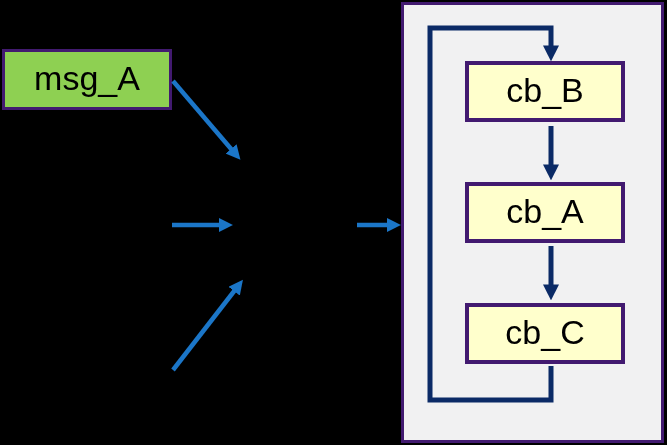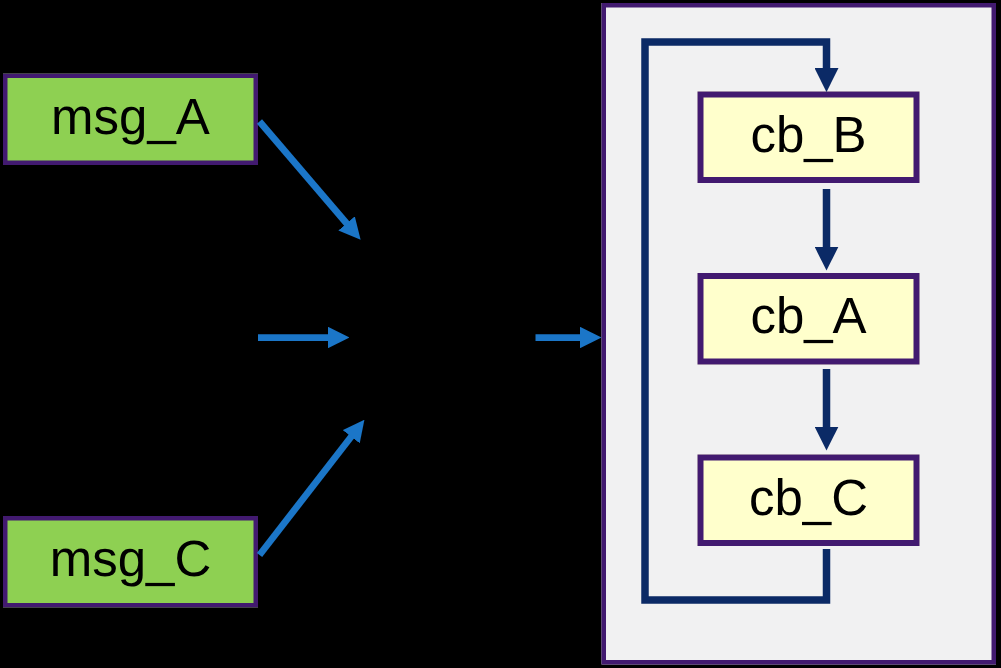--- a/index.html
+++ b/index.html
@@ -41,21 +41,21 @@
     top: 2px;
     width: 263px;
     height: 441px;
     box-sizing: border-box;
     background: var(--container-fill, #f1f1f2);
     border: 3px solid var(--purple-border, #421a70);
   }
   .cb-box {
     position: absolute;
     left: 465px;
-    width: 148px;
+    width: 160px;
     height: 61px;
     box-sizing: border-box;
     background: var(--callback-fill, #ffffcc);
     border: 4px solid var(--purple-border, #421a70);
     display: flex;
     align-items: center;
     justify-content: center;
   }
   .arrow-layer {
     position: absolute;
@@ -74,23 +74,20 @@
     fill: none;
   }
 </style>
 </head>
 <body>
 
 <div class="canvas">
 
   <div class="msg-box" style="top:49px">
     <span class="label">msg_A</span>
-  </div>
-  <div class="msg-box" style="top:344px">
-    <span class="label">msg_C</span>
   </div>
 
   <div class="container-box"></div>
 
   <div class="cb-box" style="top:61px">
     <span class="label">cb_B</span>
   </div>
   <div class="cb-box" style="top:303px">
     <span class="label">cb_C</span>
   </div>

